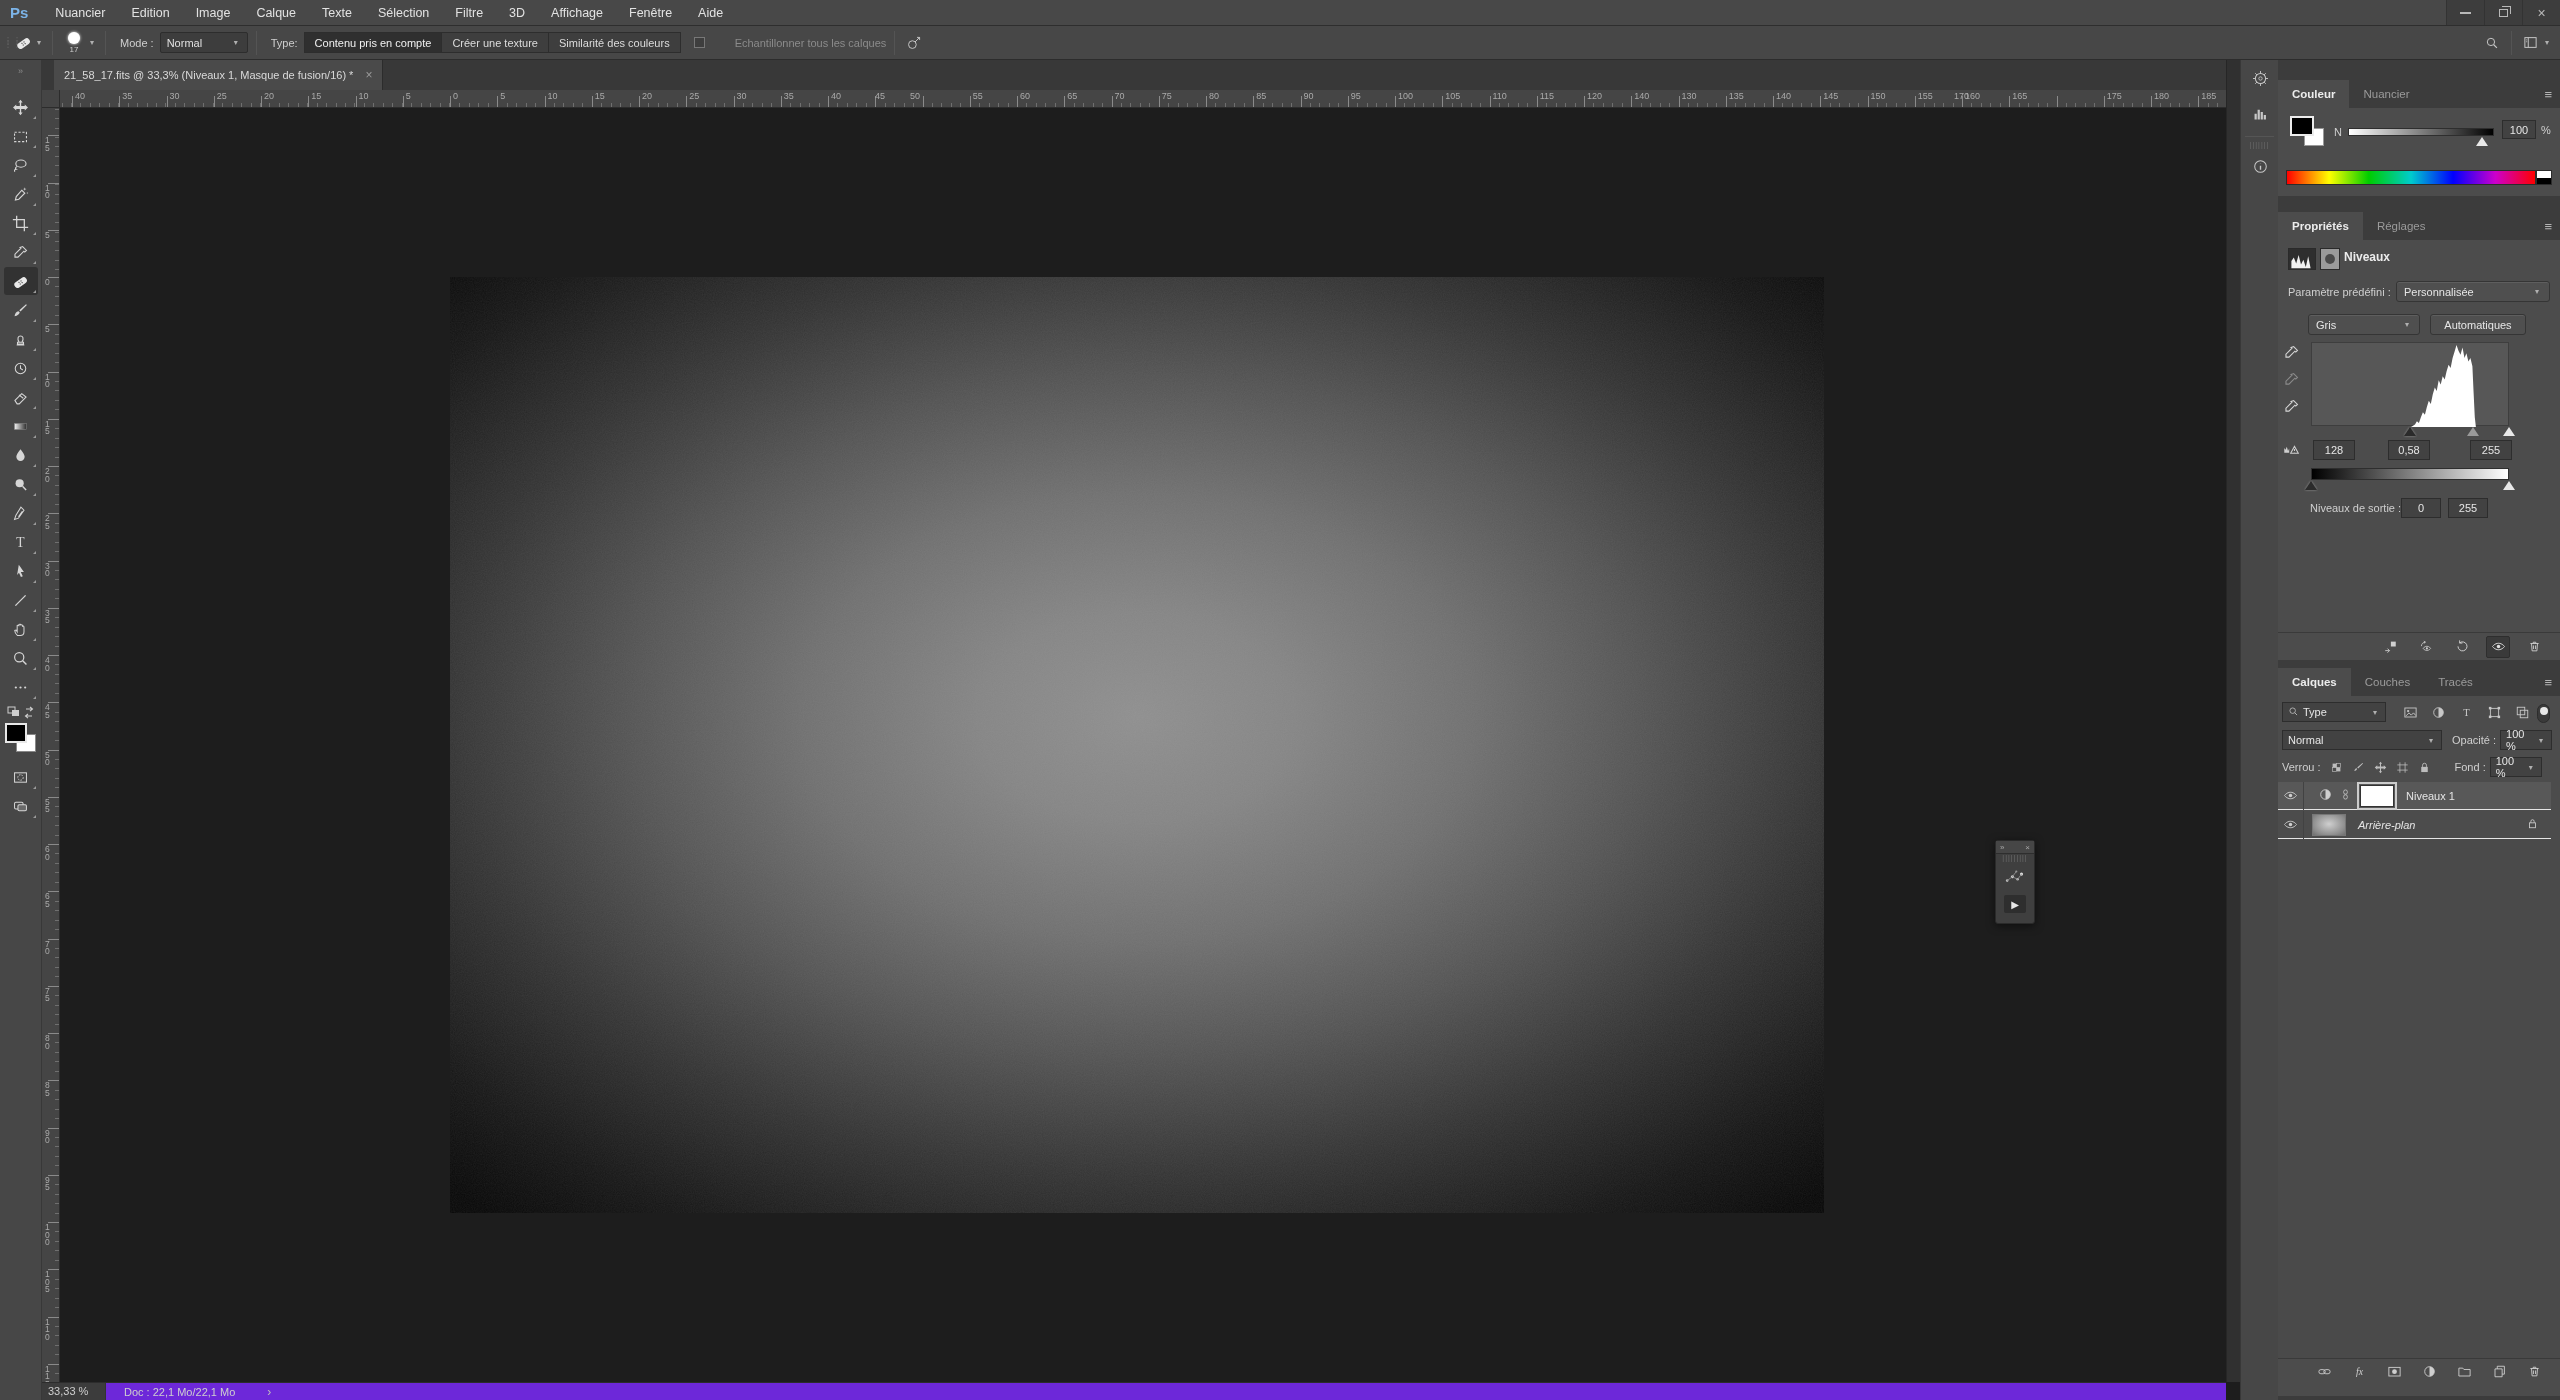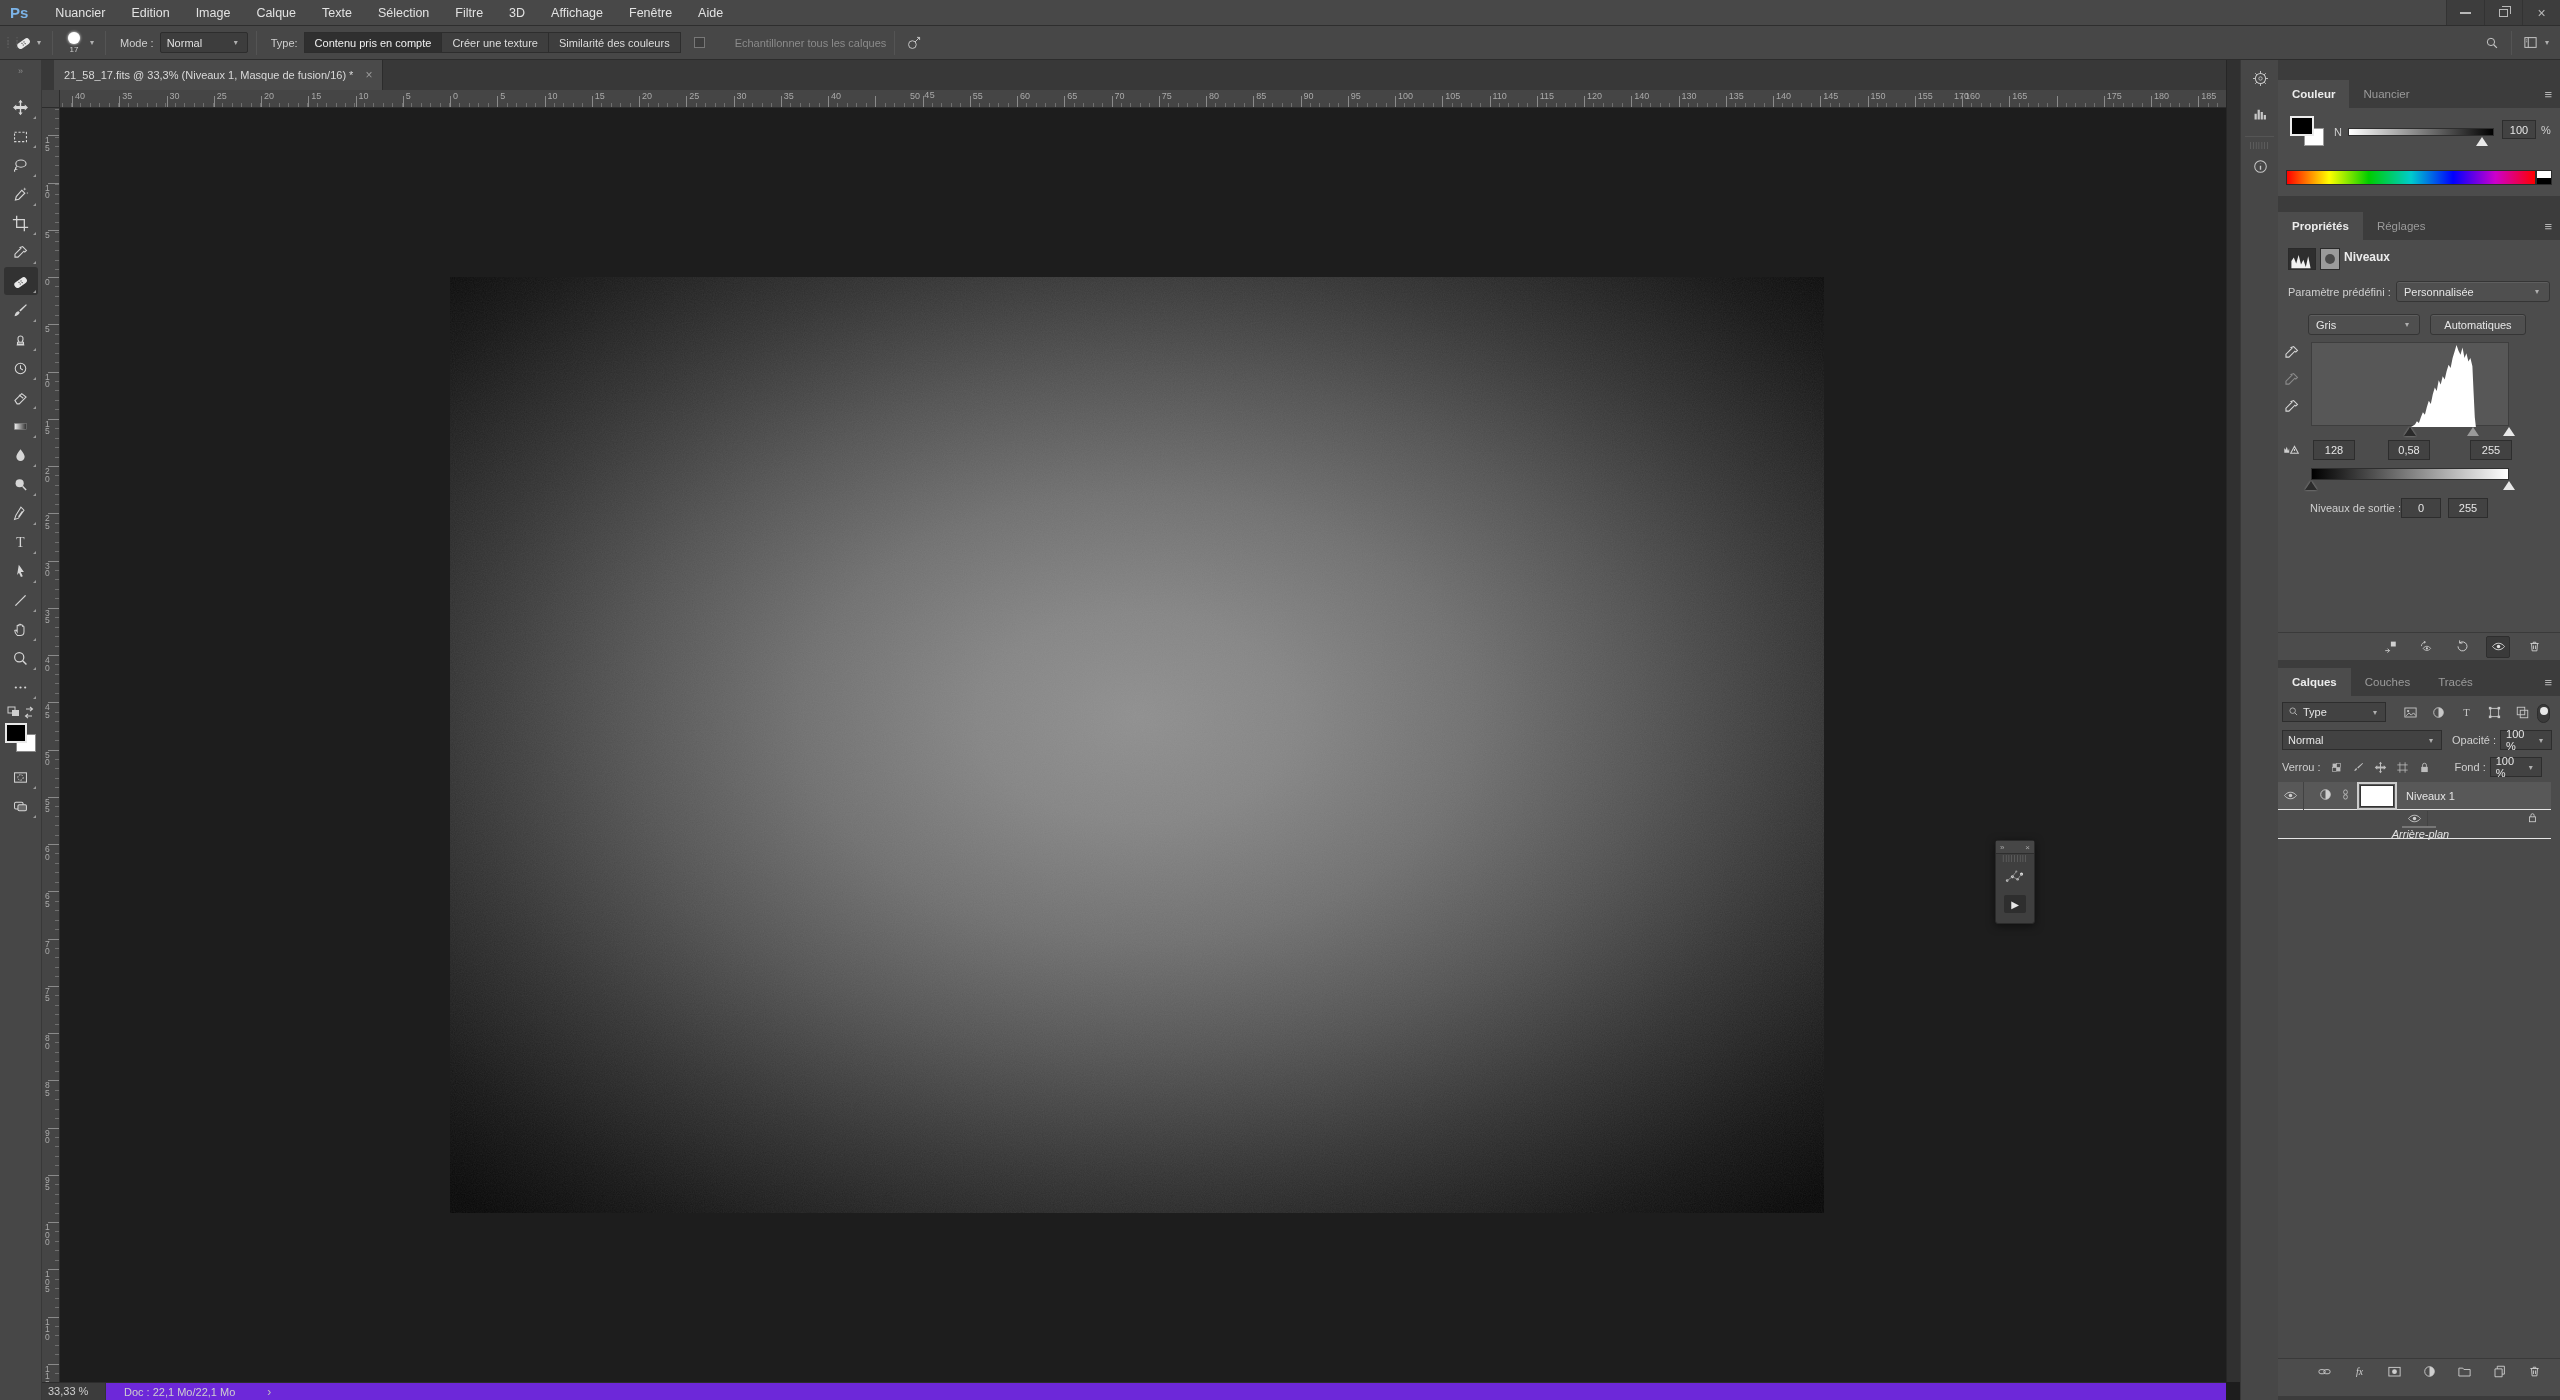--- a/index.html
+++ b/index.html
@@ -433,21 +433,21 @@
       <div class="rlabelH" style="left: 600px;">20</div>
       <div class="tickH" style="left: 644.25px;"></div>
       <div class="rlabelH" style="left: 647.25px;">25</div>
       <div class="tickH" style="left: 691.5px;"></div>
       <div class="rlabelH" style="left: 694.5px;">30</div>
       <div class="tickH" style="left: 738.75px;"></div>
       <div class="rlabelH" style="left: 741.75px;">35</div>
       <div class="tickH" style="left: 786px;"></div>
       <div class="rlabelH" style="left: 789px;">40</div>
       <div class="tickH" style="left: 833.25px;"></div>
-      <div class="rlabelH" style="left: 882px; font-family: Liberation Mono, monospace;">45</div>
+      <div class="rlabelH" style="left: 833px;">45</div>
       <div class="tickH" style="left: 880.5px;"></div>
       <div class="rlabelH" style="left: 868px;">50</div>
       <div class="tickH" style="left: 927.75px;"></div>
       <div class="rlabelH" style="left: 930.75px;">55</div>
       <div class="tickH" style="left: 975px;"></div>
       <div class="rlabelH" style="left: 978px;">60</div>
       <div class="tickH" style="left: 1022.25px;"></div>
       <div class="rlabelH" style="left: 1025.25px;">65</div>
       <div class="tickH" style="left: 1069.5px;"></div>
       <div class="rlabelH" style="left: 1072.5px;">70</div>
@@ -890,21 +890,21 @@
                 <path d="M10 3.6a6.4 6.4 0 0 1 0 12.8z" fill="#cfcfcf"></path>
               </svg></div>
           <div style="margin-left:6px;" id="row1-link"><svg viewBox="0 0 20 20" width="13" height="13">
                 <rect x="7.2" y="3" width="5.6" height="6.5" rx="2.6" fill="none" stroke="#cfcfcf" stroke-width="1.2"></rect>
                 <rect x="7.2" y="10.5" width="5.6" height="6.5" rx="2.6" fill="none" stroke="#cfcfcf" stroke-width="1.2"></rect>
               </svg></div>
           <div class="mask-thumb" style="margin-left:8px;"></div>
           <span class="layer-name">Niveaux 1</span>
         </div>
 
-        <div class="layer-row" style="top:115px;flex-direction:column;">
+        <div class="layer-row" style="top:115px;">
           <div class="eye-cell" id="eye2">
               <svg viewBox="0 0 20 20" width="15" height="15">
                 <path d="M2 10s3-4.3 8-4.3S18 10 18 10s-3 4.3-8 4.3S2 10 2 10z" fill="none" stroke="#cfcfcf" stroke-width="1.2"></path>
                 <circle cx="10" cy="10" r="2.3" fill="#cfcfcf"></circle>
               </svg>
             </div>
           <div class="layer-thumb" style="background:radial-gradient(ellipse at 50% 45%, #cfcfcf, #8f8f8f 70%, #6f6f6f);"></div>
           <span class="layer-name" style="font-style:italic;">Arrière-plan</span>
           <div style="position:absolute; right:12px;" id="row2-lock"><svg viewBox="0 0 20 20" width="13" height="13">
                 <rect x="5.5" y="9" width="9" height="7.5" fill="none" stroke="#cfcfcf" stroke-width="1.3"></rect>

